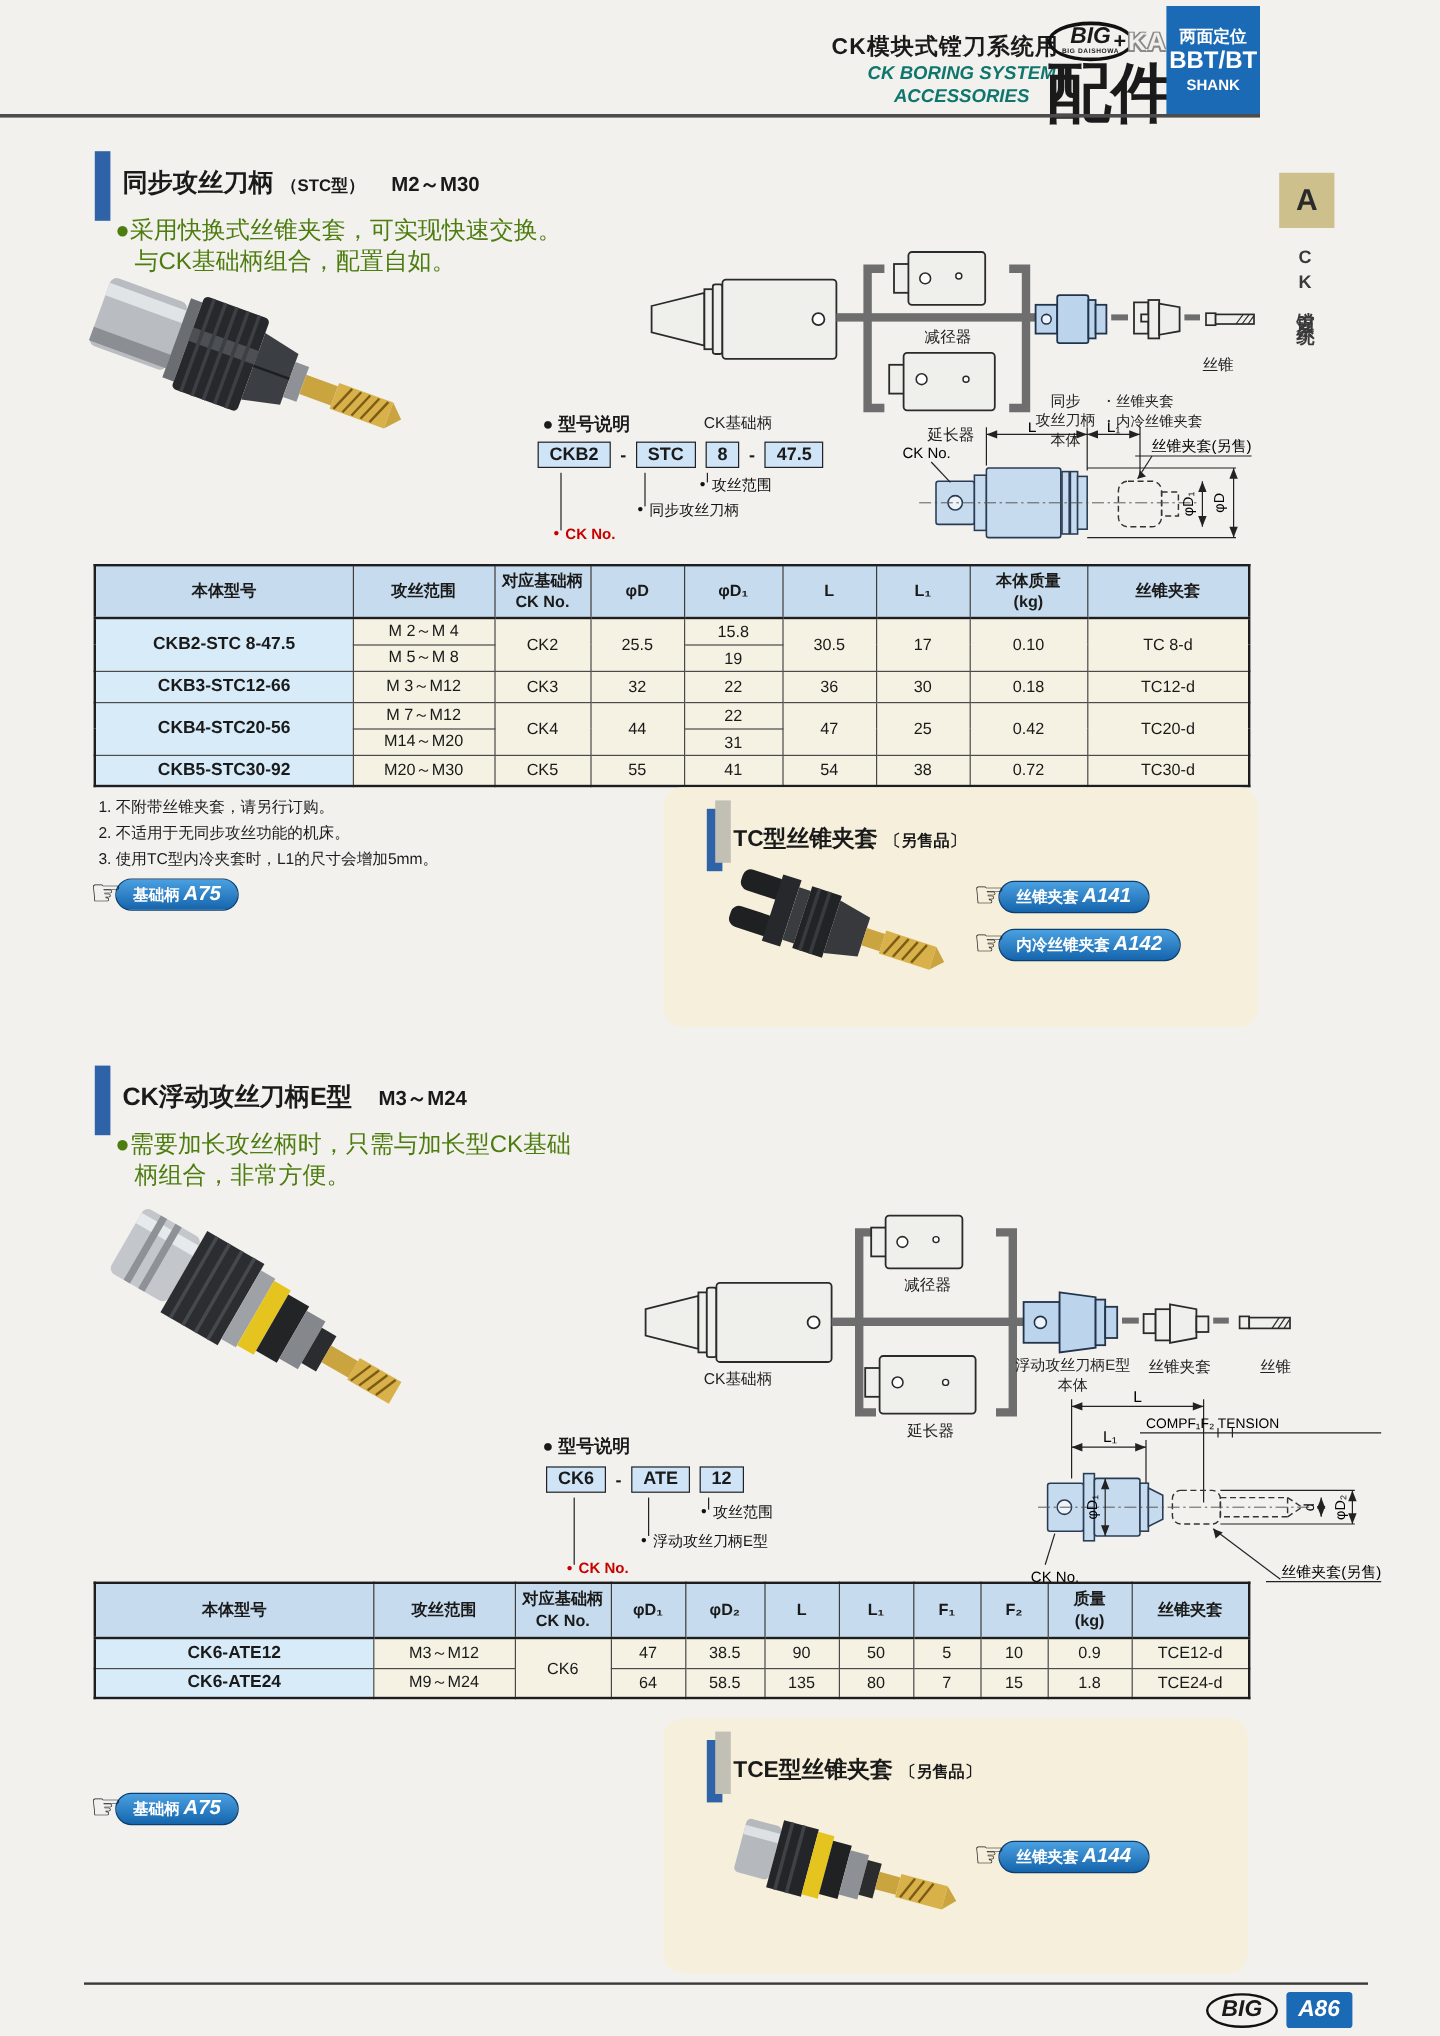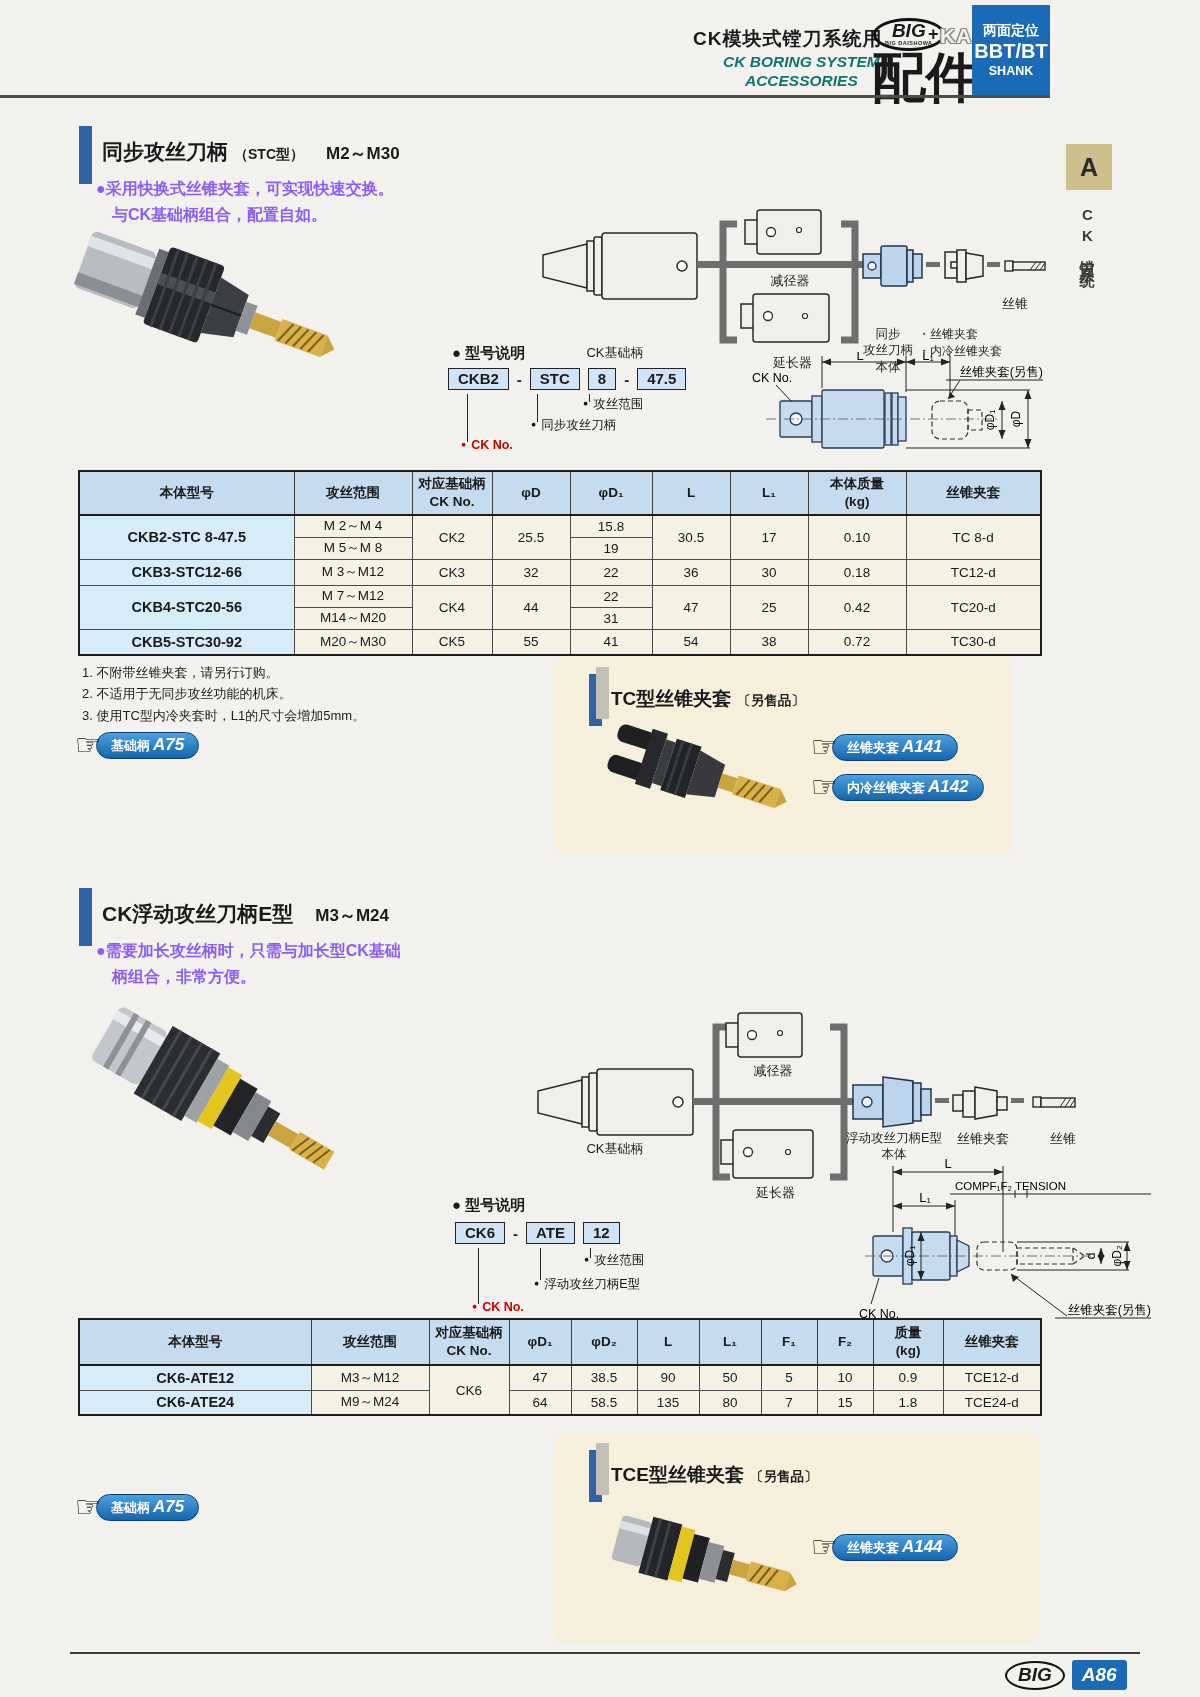--- a/index.html
+++ b/index.html
@@ -24,21 +24,21 @@
   
   .atab { width:46px; height:46px; background:#cec08c; display:flex; align-items:center; justify-content:center; font-size:25px; font-weight:bold; color:#2b2b2b; }
   .vert { writing-mode:vertical-rl; text-orientation:upright; font-size:15px; letter-spacing:4px; color:#3a3a3a; font-weight:bold; }
 
   
   .marker { width:13px; height:58px; background:#2f63a8; position:absolute; }
   .marker::before { content:""; position:absolute; left:7px; top:-7px; width:13px; height:100%; background:#b9b7b3; z-index:-1; }
   .stitle { font-size:21px; font-weight:bold; display:flex; align-items:baseline; gap:6px; }
   .stitle .sub { font-size:14px; font-weight:bold; }
   .stitle .rng { font-size:17px; font-weight:bold; margin-left:16px; }
-  .bullets { font-size:16px; color:#8b5cf6; line-height:1.6;font-weight:bold; }
+  .bullets { font-size:20px; color:#4d7c0f; line-height:1.6; }
 
   
   .dlabel { font-size:13px; color:#222; text-align:center; }
   .dlabel-s { font-size:12px; color:#222; }
   svg text { font-family:"Liberation Sans","DejaVu Sans",sans-serif; }
 
   
   .mhead { font-size:15px; font-weight:bold; }
   .mrow { display:flex; align-items:center; gap:8px; }
   .mbox { border:1.6px solid #222; background:#cfe4f6; font-weight:bold; font-size:15px; padding:1px 9px 2px 9px; }
@@ -341,21 +341,21 @@
     <div>1. 不附带丝锥夹套，请另行订购。</div>
     <div>2. 不适用于无同步攻丝功能的机床。</div>
     <div>3. 使用TC型内冷夹套时，L1的尺寸会增加5mm。</div>
   </div>
 
   <div class="abs refbadge" style="left:75px;top:730px;">
     <span class="hand">☞</span>
     <span class="pill"><span>基础柄</span><b>A75</b></span>
   </div>
 
-  <div class="abs cream" style="left:553px;top:656px;width:459px;height:200px;">
+  <div class="abs cream" style="left:553px;top:656px;width:495px;height:200px;">
     <div class="bmarker" style="left:36px;top:18px;"></div>
     <div class="abs boxtitle" style="left:58px;top:30px;">
       <span>TC型丝锥夹套</span>
       <span class="sub">〔另售品〕</span>
     </div>
     <svg class="abs" style="left:35px;top:66px;" width="225" height="125" viewBox="0 0 225 125">
       <g transform="rotate(18 112 62)">
         <rect x="18" y="28" width="38" height="18" rx="7" fill="#1e2022"></rect>
         <rect x="18" y="60" width="38" height="18" rx="7" fill="#1e2022"></rect>
         <rect x="50" y="24" width="16" height="58" fill="#26282b"></rect>

